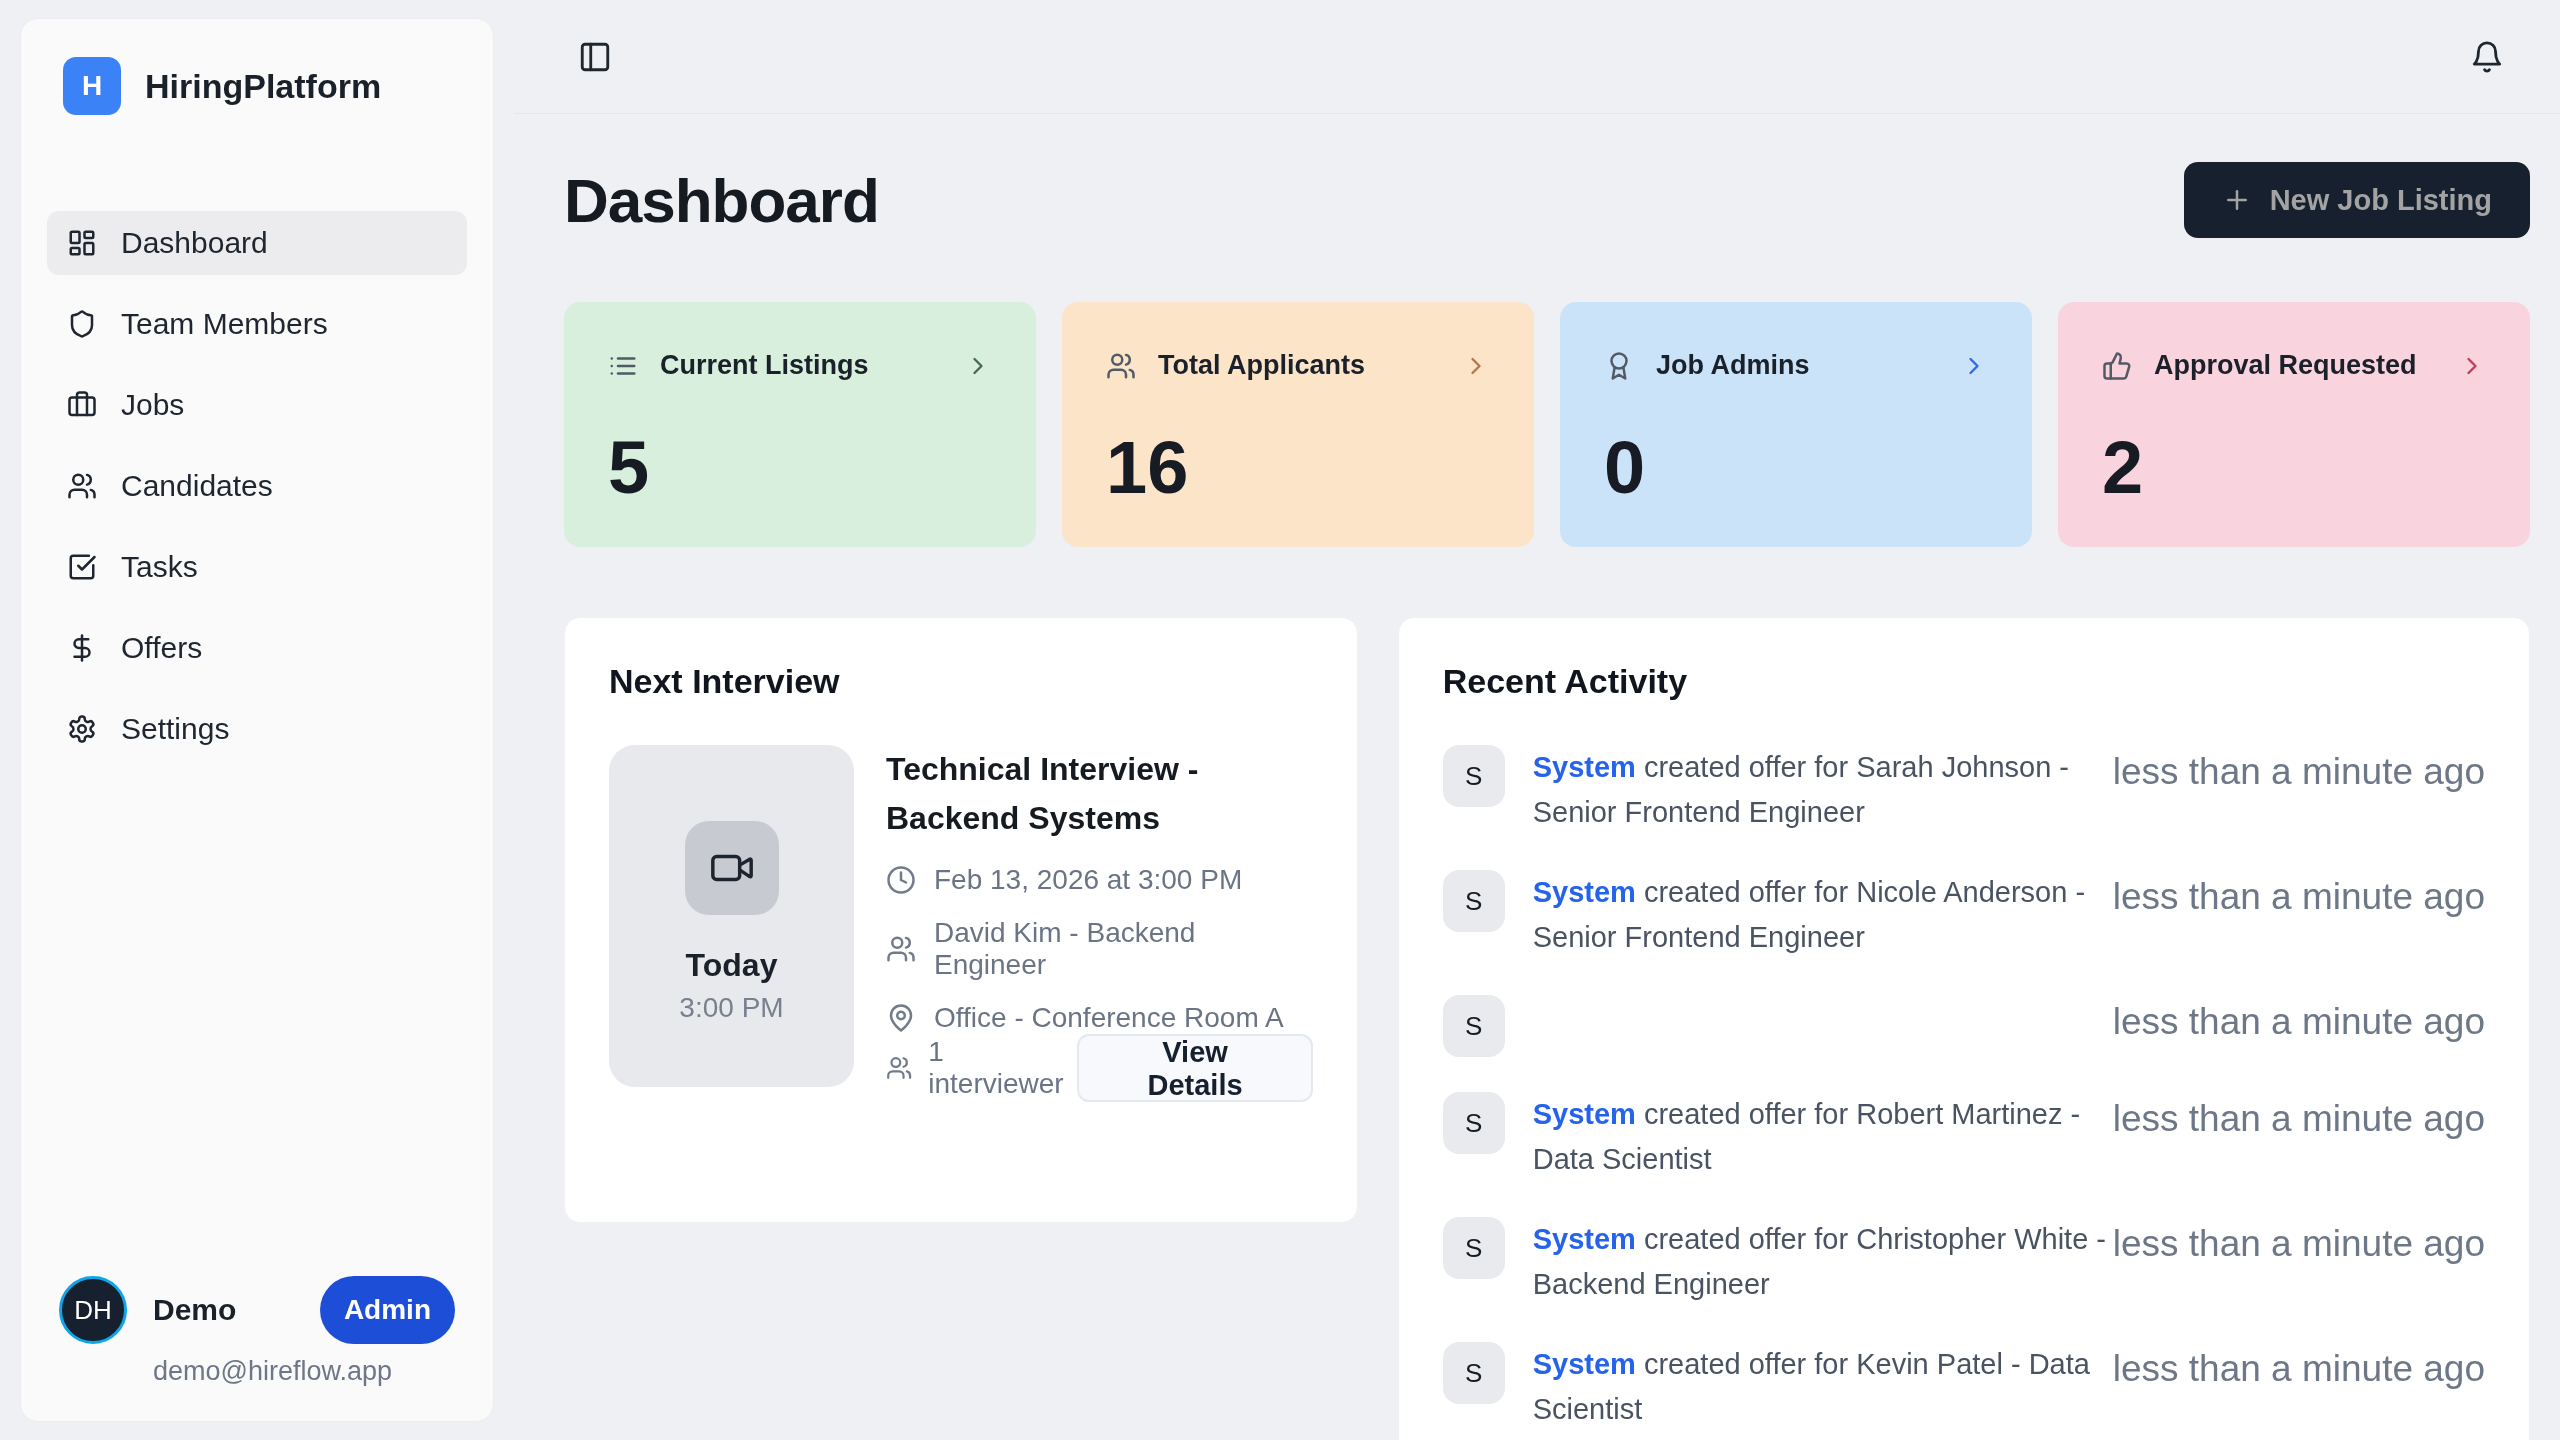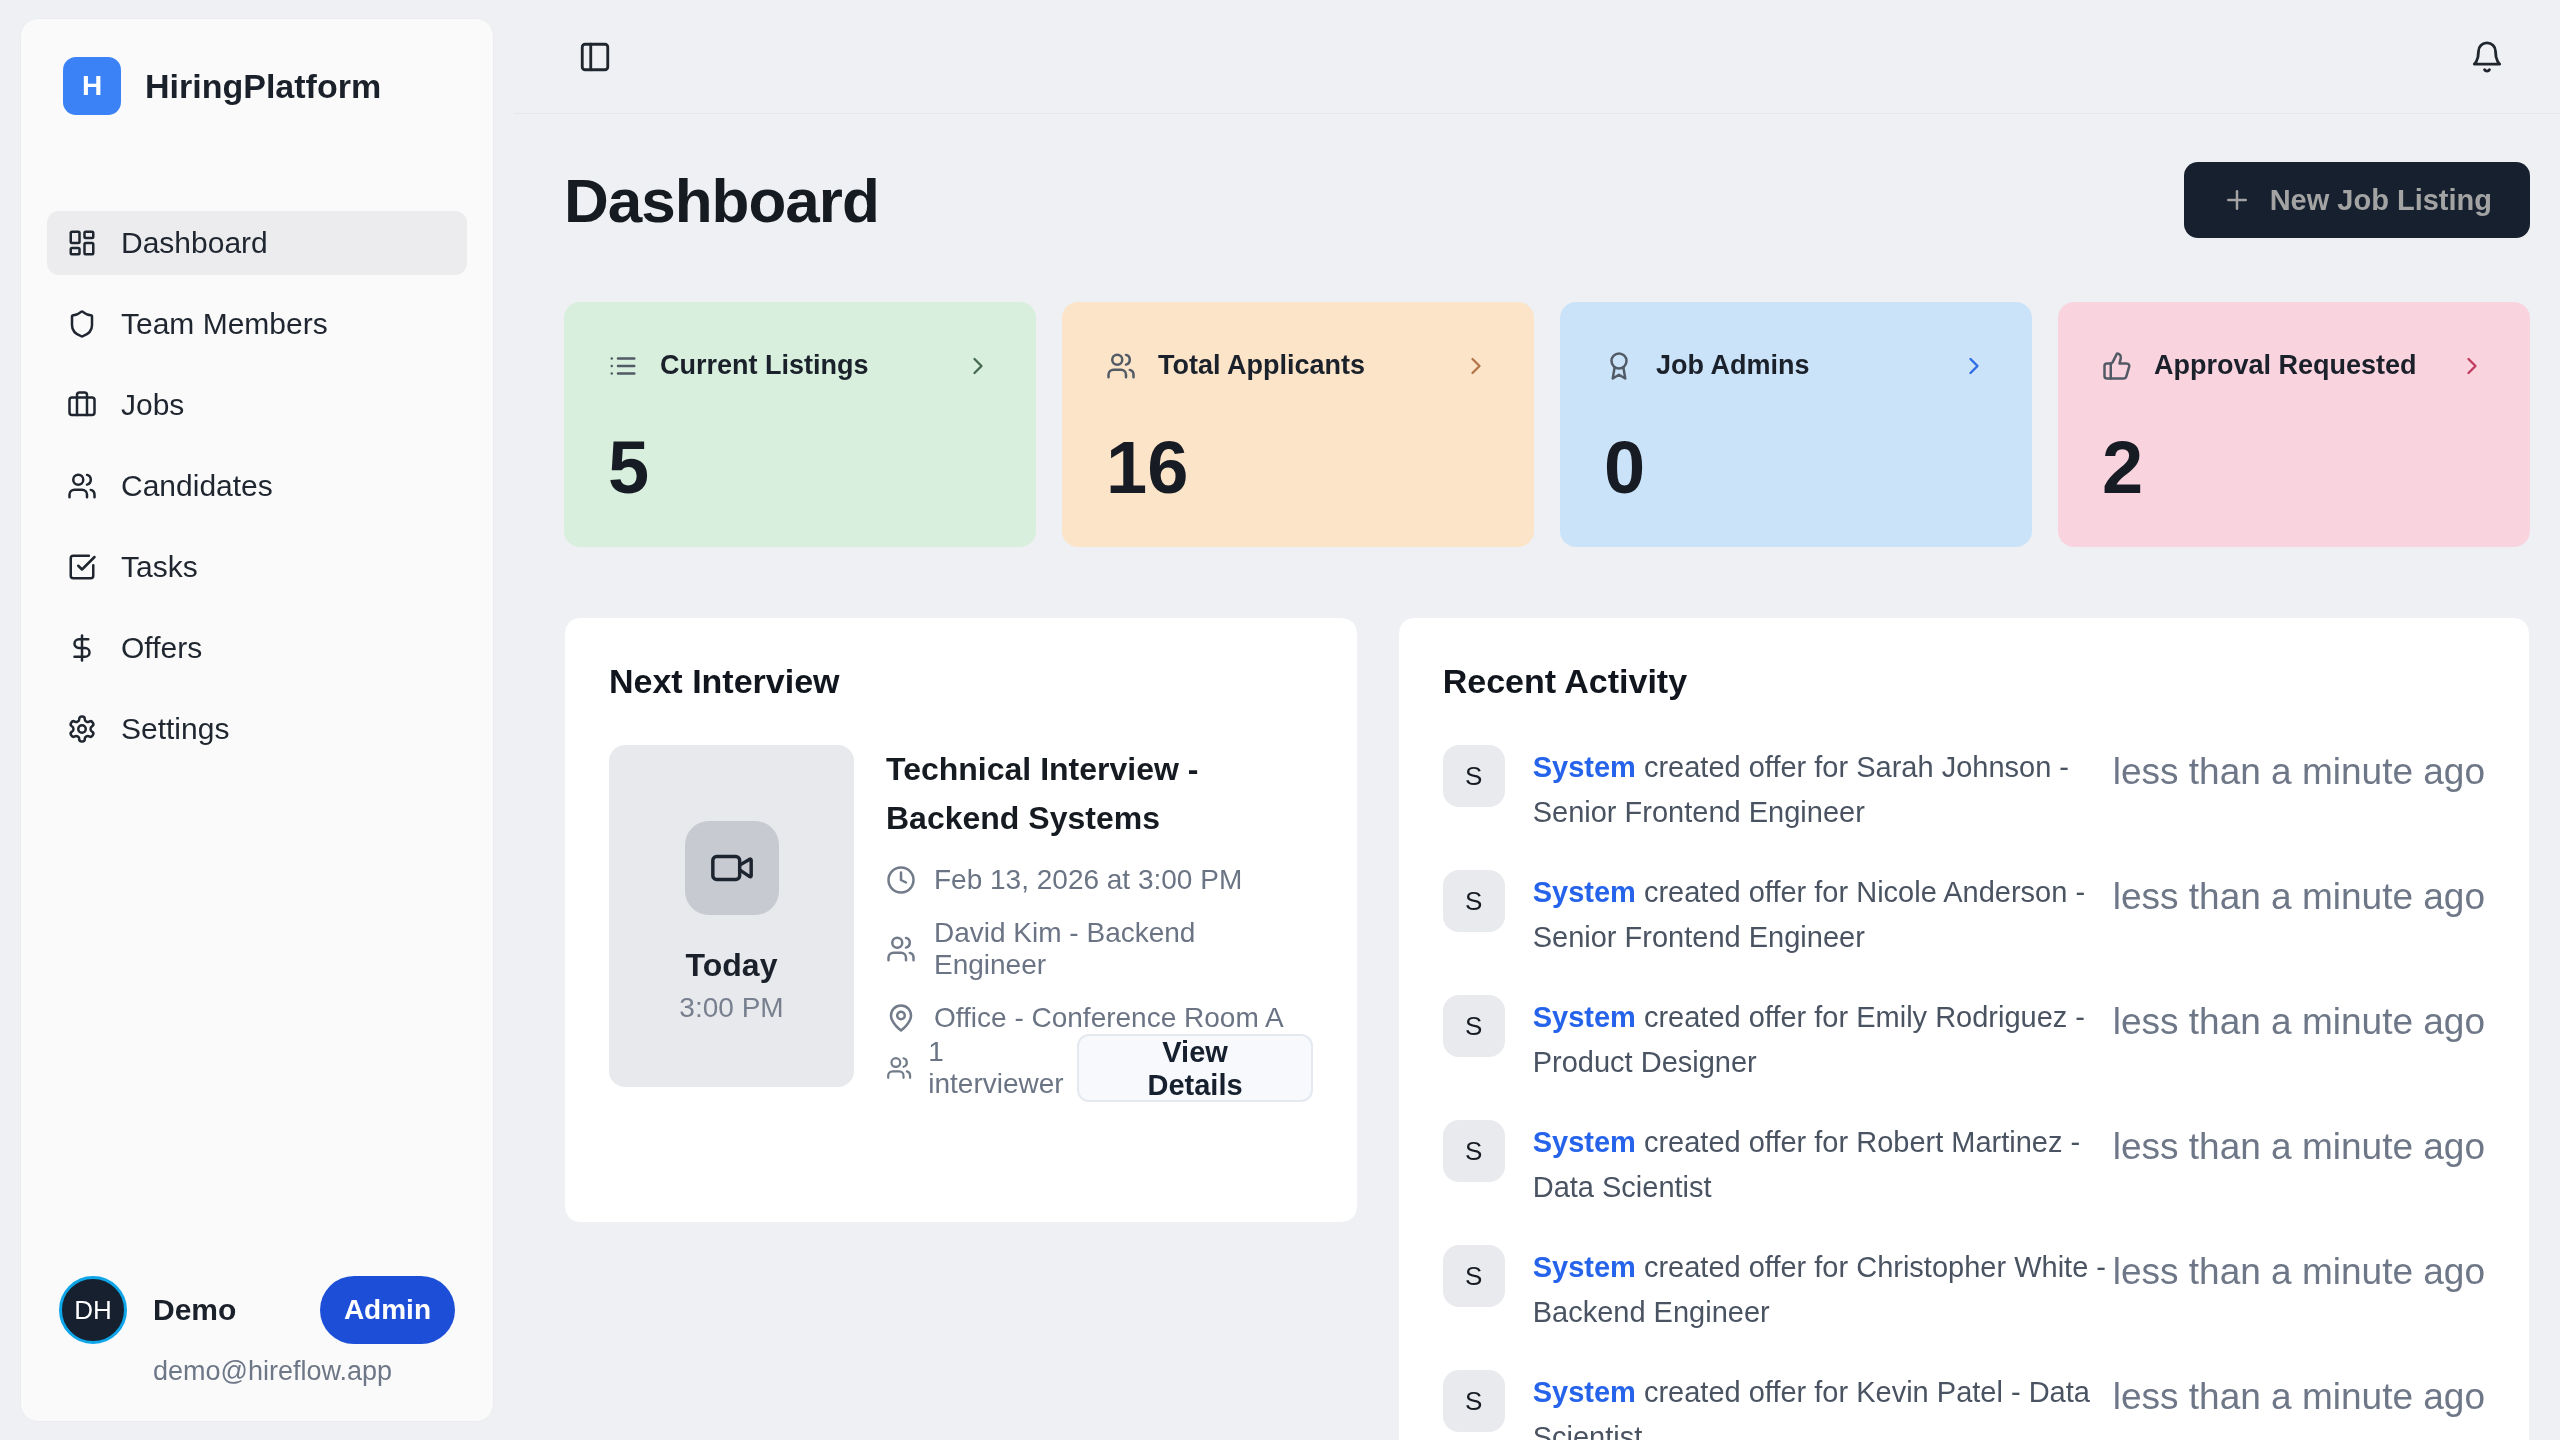--- a/index.html
+++ b/index.html
@@ -84,21 +84,21 @@
   .stat-value { margin-top:44px; font-size:74px; font-weight:700; color:#171c24; }
 
   
   .panels { margin-top:70px; display:flex; gap:40px; align-items:flex-start; }
   .panel { background:#fff; border-radius:16px; border:1px solid #f0f1f3; }
   .panel-heading { font-size:34px; font-weight:700; color:#11161e; }
 
   .interview-card { width:960px; height:606px; padding:44px; }
   .iv-body { display:flex; margin-top:44px; height:345px; }
   .date-block {
-    width:245px; height:342px; background:#e8e9ec; border-radius:16px;
+    width:245px; height:342px; background:#e8e9ec; border-radius:26px;
     display:flex; flex-direction:column; align-items:center; flex:0 0 auto;
   }
   .video-box {
     margin-top:76px; width:94px; height:94px; background:#c7cad1; border-radius:24px;
     display:flex; align-items:center; justify-content:center; color:#1c2430;
   }
   .video-box .vicon { width:46px; height:46px; stroke-width:1.8; }
   .day-label { margin-top:32px; font-size:32px; font-weight:700; color:#1b212b; }
   .time-label { margin-top:8px; font-size:28px; color:#788090; }
   .iv-right { margin-left:32px; flex:1; display:flex; flex-direction:column; }
@@ -366,24 +366,20 @@
             <div class="a-avatar">S</div>
             <div class="a-text">
               <span class="a-actor">System</span>
               <span>created offer for Nicole Anderson - Senior Frontend Engineer</span>
             </div>
             <div class="a-time">less than a minute ago</div>
           </div>
 
           <div class="activity-item">
             <div class="a-avatar">S</div>
-            <div class="a-text">
-              <span class="a-actor">System</span>
-              <span>created offer for Emily Rodriguez - Product Designer</span>
-            </div>
             <div class="a-time">less than a minute ago</div>
           </div>
 
           <div class="activity-item">
             <div class="a-avatar">S</div>
             <div class="a-text">
               <span class="a-actor">System</span>
               <span>created offer for Robert Martinez - Data Scientist</span>
             </div>
             <div class="a-time">less than a minute ago</div>

